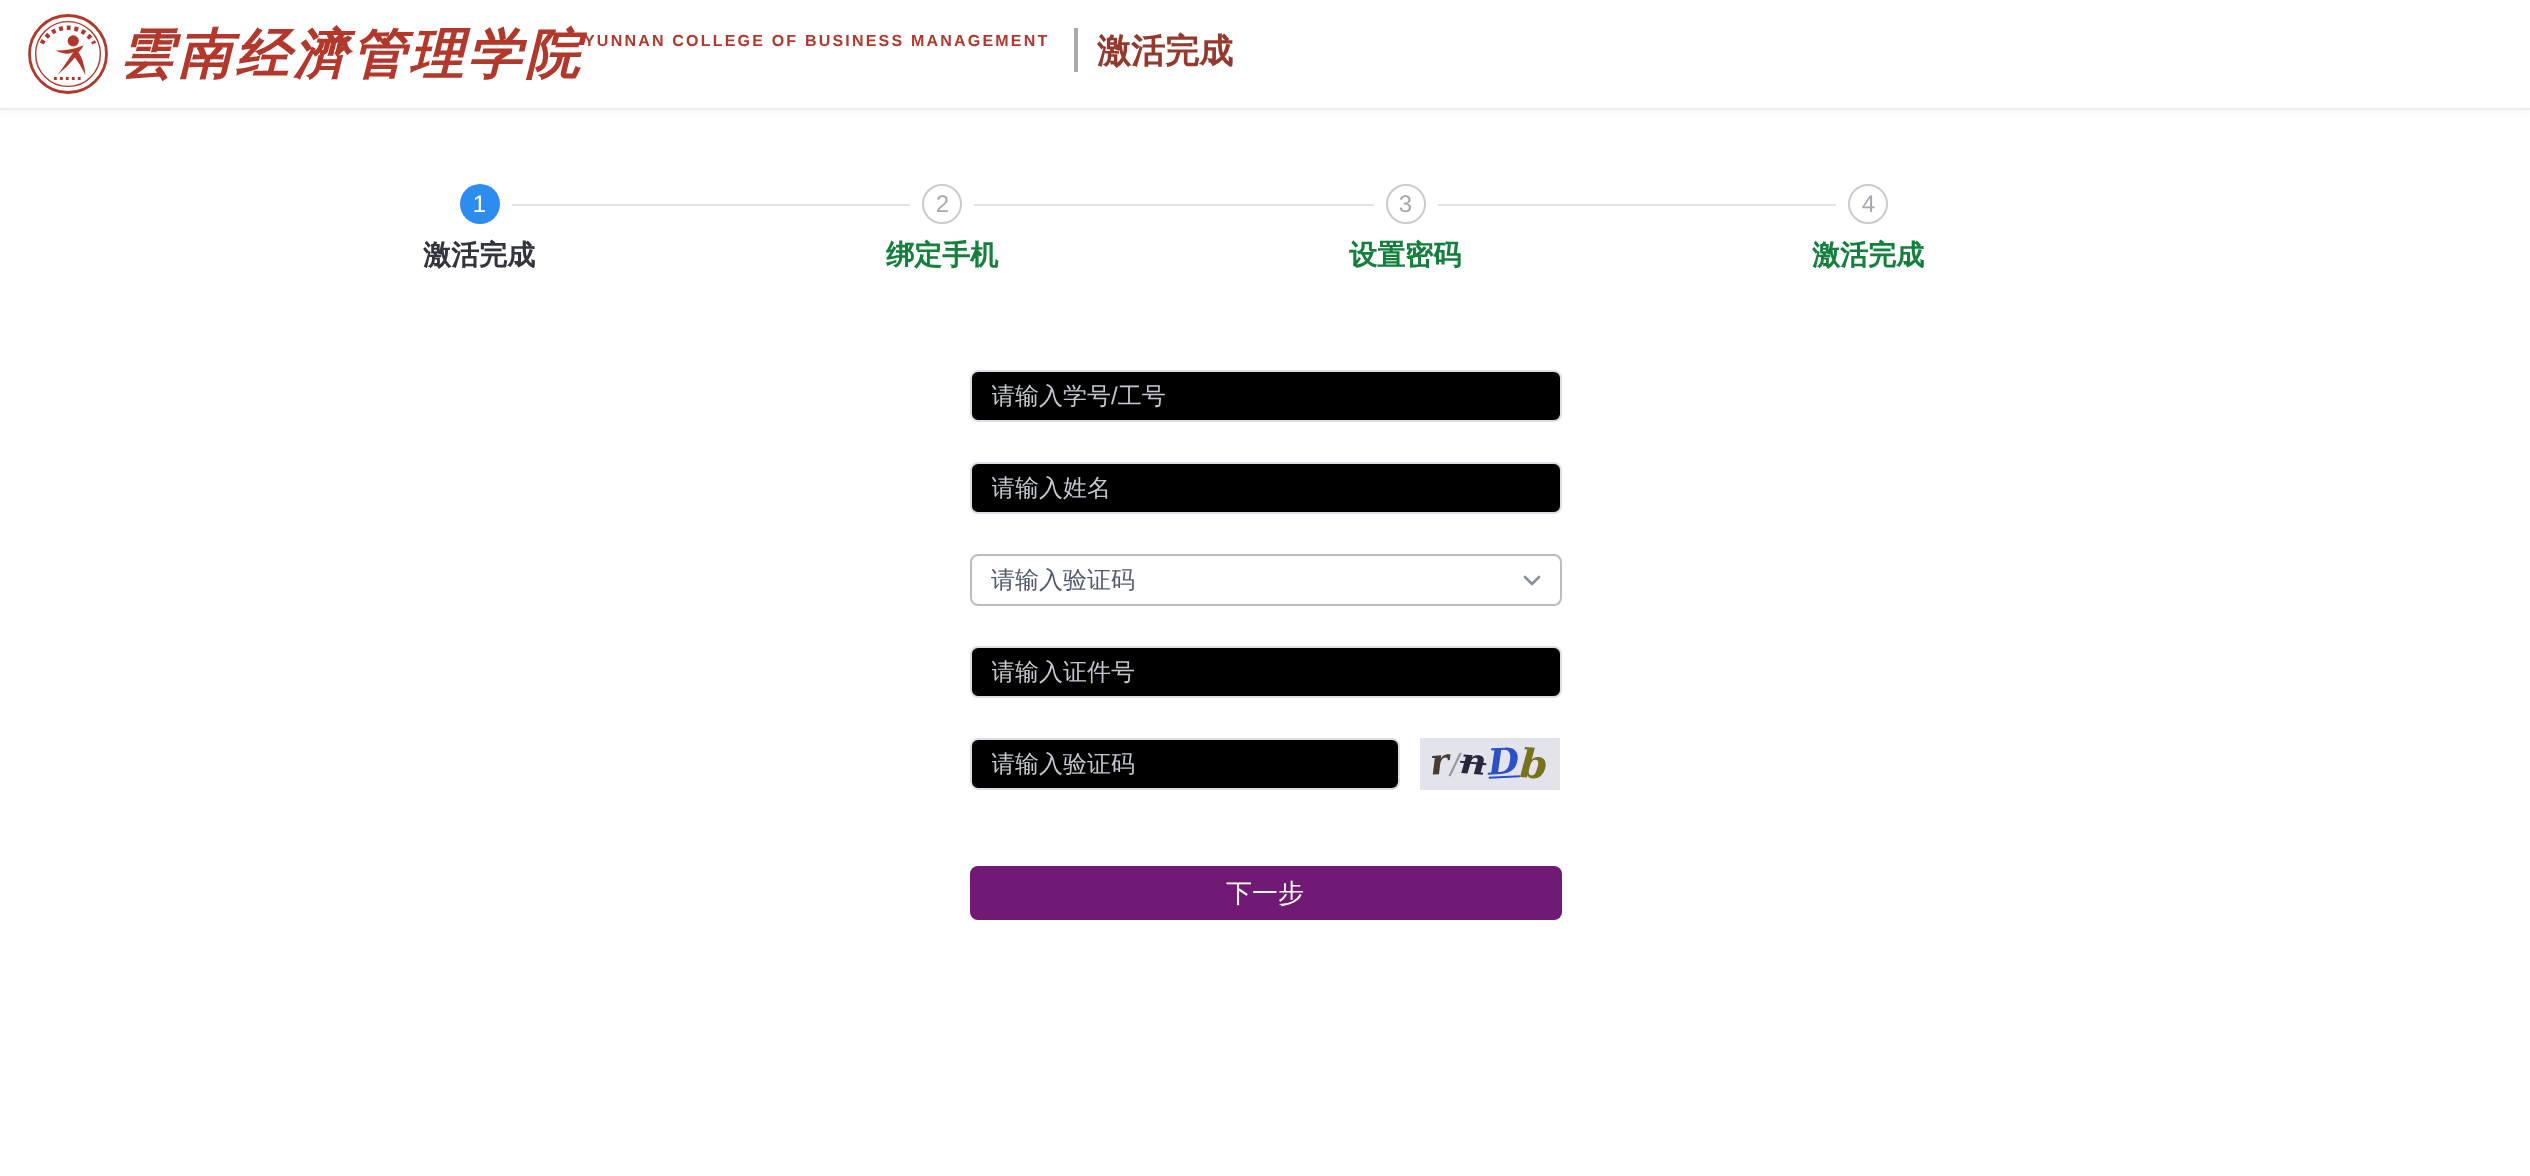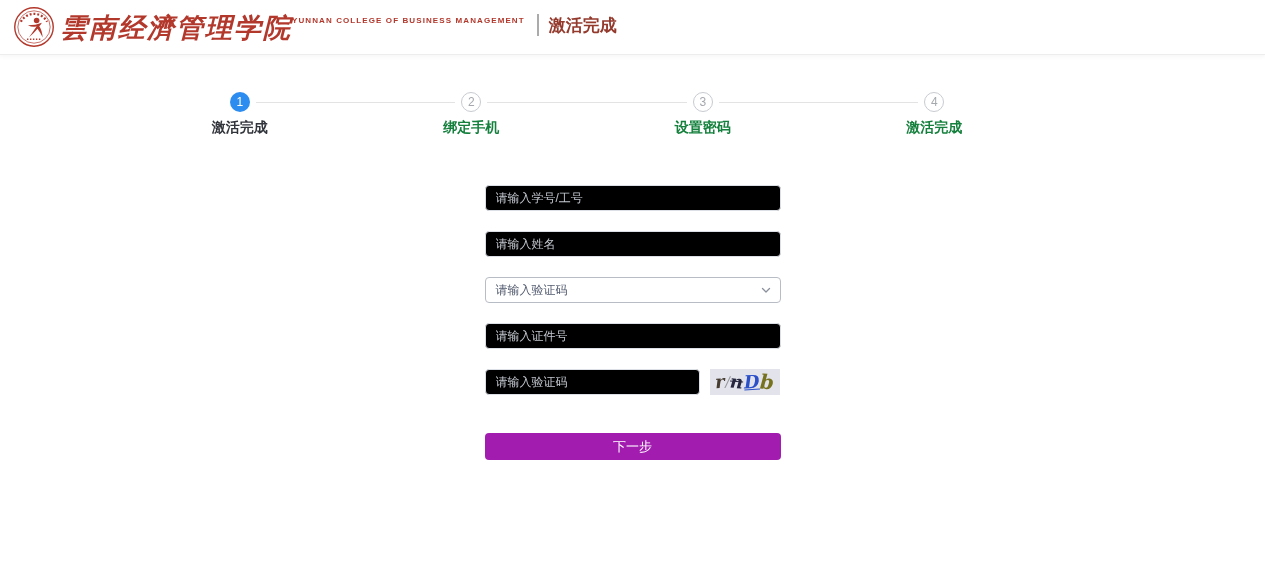--- a/index.html
+++ b/index.html
@@ -48,21 +48,21 @@
   .captcha-box { width:70px; height:26px; margin-left:10px; background:#e3e3ec;
     display:flex; align-items:center; justify-content:center; cursor:pointer;
     font-family:"DejaVu Serif","Liberation Serif",serif; overflow:hidden; }
   .captcha-box span { font-weight:bold; font-style:italic; font-size:18px; line-height:1; }
   .captcha-box span:nth-child(1){ transform:rotate(-4deg); }
   .captcha-box span:nth-child(2){ font-weight:normal; font-style:normal; font-size:15px; transform:rotate(8deg); }
   .captcha-box span:nth-child(3){ transform:rotate(5deg); }
   .captcha-box span:nth-child(4){ transform:rotate(-3deg); margin-left:1px; }
   .captcha-box span:nth-child(5){ transform:rotate(4deg); font-size:20px; }
   .btn-row { margin-top:38px; }
-  .next-btn { width:100%; height:27px; background:#a21caf; color:#fff; border:none;
+  .next-btn { width:100%; height:27px; background:#701a75; color:#fff; border:none;
     border-radius:4px; font-size:13px; cursor:pointer; font-family:inherit; }
 </style>
 </head>
 <body>
 
 <div class="header">
   <svg class="logo-seal" viewBox="0 0 48 48">
     <circle cx="24" cy="24" r="22" fill="none" stroke="#b3382c" stroke-width="1.6"></circle>
     <circle cx="24" cy="24" r="18.5" fill="none" stroke="#b3382c" stroke-width="0.8"></circle>
     <path d="M9 18 A17 17 0 0 1 39 18" fill="none" stroke="#b3382c" stroke-width="2.6" stroke-dasharray="2.2 2.2"></path>

